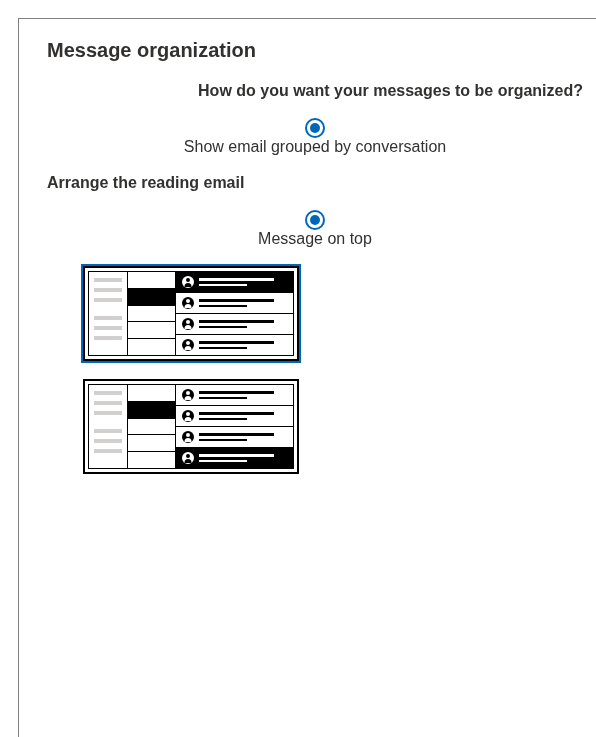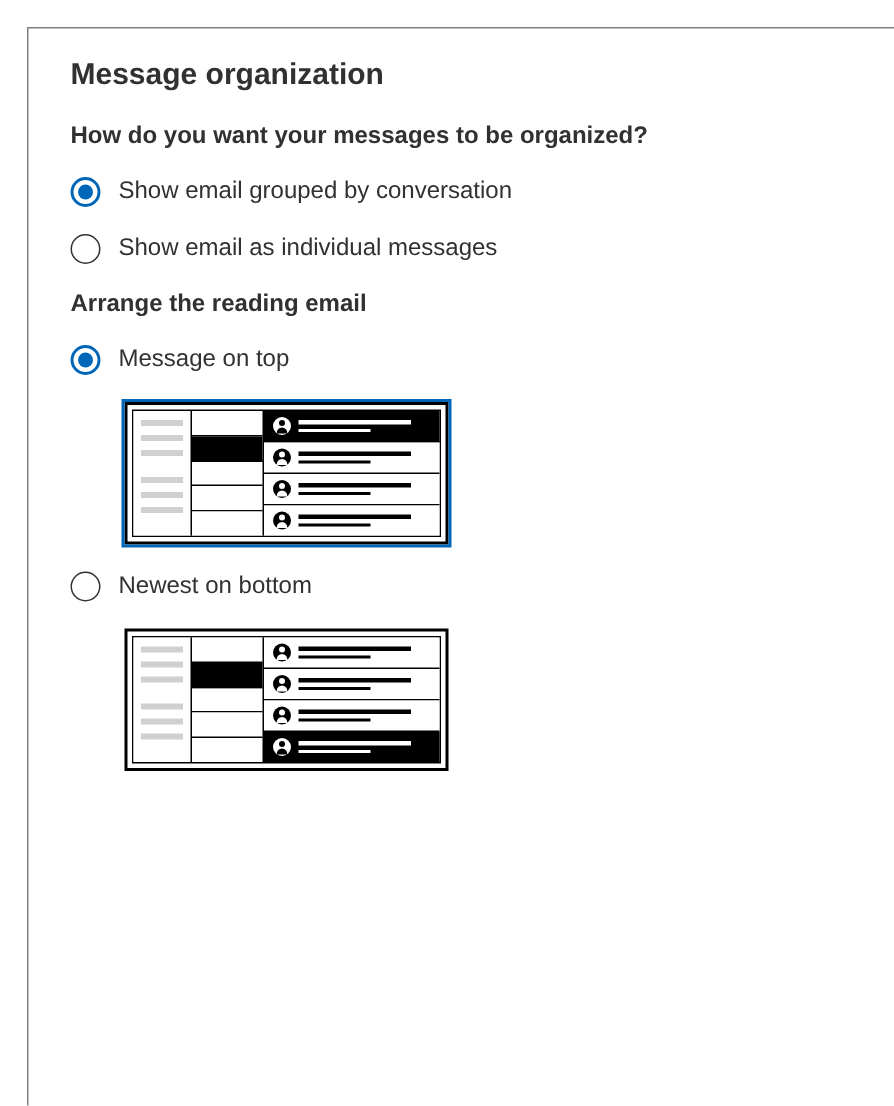--- a/index.html
+++ b/index.html
@@ -22,33 +22,34 @@
       font-size: 20px;
       font-weight: 600;
       margin-bottom: 20px;
       color: #323130;
     }
     .question {
       font-size: 16px;
       font-weight: 600;
       margin-bottom: 18px;
       color: #323130;
+      text-align: right;
     }
     .subheading {
       font-size: 16px;
       font-weight: 600;
       margin-top: 4px;
       margin-bottom: 18px;
       color: #323130;
     }
     .radio-row {
       display: flex;
       align-items: center;
-      gap: 12px;
       margin-bottom: 18px;
+      flex-direction: column;
     }
     .radio {
       width: 20px;
       height: 20px;
       border-radius: 50%;
       border: 1px solid #323130;
       display: inline-flex;
       align-items: center;
       justify-content: center;
       cursor: pointer;
@@ -187,24 +188,20 @@
 
   <h1 class="title">Message organization</h1>
 
   <div class="question">How do you want your messages to be organized?</div>
 
   <div class="radio-row">
     <span class="radio selected"></span>
     <span class="radio-label">Show email grouped by conversation</span>
   </div>
 
-  <div class="radio-row">
-    <span class="radio"></span>
-    <span class="radio-label">Show email as individual messages</span>
-  </div>
 
   <div class="subheading">Arrange the reading email</div>
 
   <div class="radio-row">
     <span class="radio selected"></span>
     <span class="radio-label">Message on top</span>
   </div>
 
   <div class="preview-wrap">
     <div class="preview selected">
@@ -251,24 +248,20 @@
             <div class="msg-lines">
               <div class="msg-line-top"></div>
               <div class="msg-line-bot"></div>
             </div>
           </div>
         </div>
       </div>
     </div>
   </div>
 
-  <div class="radio-row">
-    <span class="radio"></span>
-    <span class="radio-label">Newest on bottom</span>
-  </div>
 
   <div class="preview-wrap">
     <div class="preview">
       <div class="preview-inner">
         <div class="col-nav">
           <div class="nav-line"></div>
           <div class="nav-line"></div>
           <div class="nav-line"></div>
           <div class="nav-line" style="margin-top:8px"></div>
           <div class="nav-line"></div>

